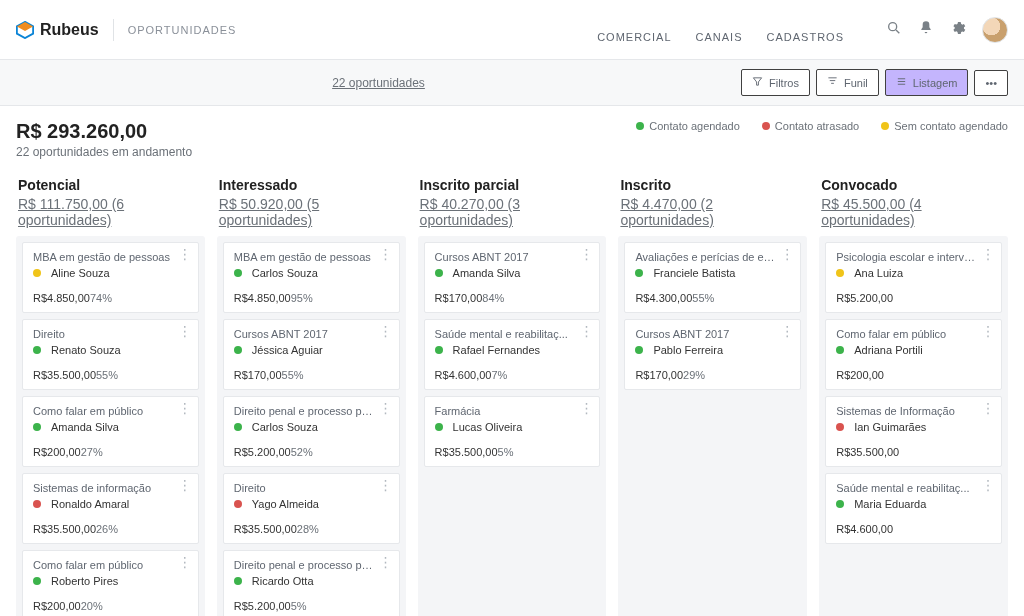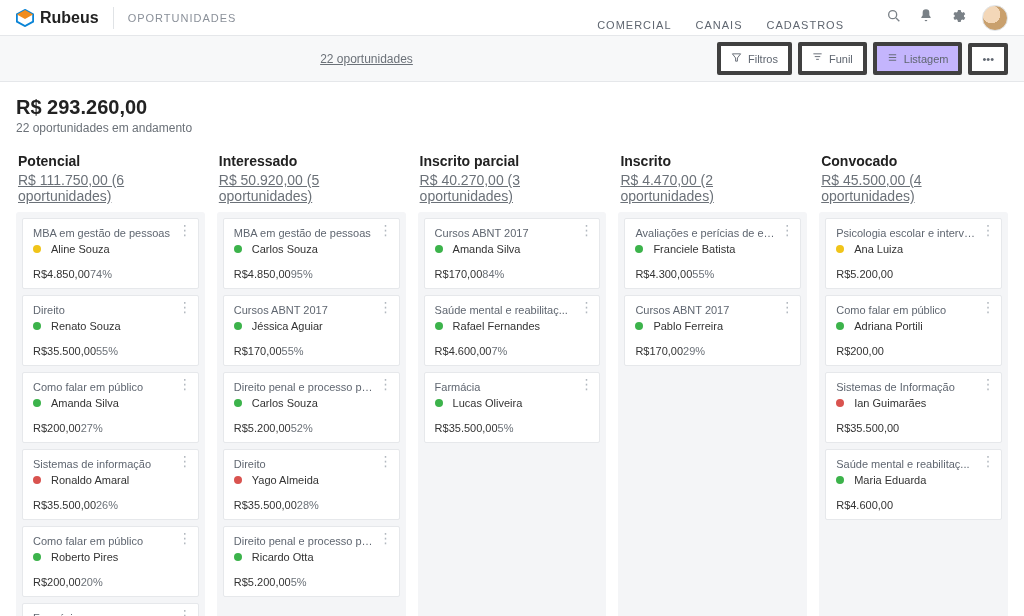--- a/index.html
+++ b/index.html
@@ -6,21 +6,21 @@
   body {
     font-family: -apple-system, BlinkMacSystemFont, "Segoe UI", Arial, sans-serif;
     background: #f5f6f7;
     color: #333;
     font-size: 12px;
   }
   .app { width: 1024px; height: 616px; background: #fff; overflow: hidden; display: flex; flex-direction: column; }
 
   
   .header {
-    display: flex; align-items: center; height: 36px; padding: 0 16px;
+    display: flex; align-items: center; height: 60px; padding: 0 16px;
     border-bottom: 1px solid #e5e7ea;
   }
   .logo { display: flex; align-items: center; gap: 6px; font-weight: 700; font-size: 16px; color: #222; }
   .logo-mark { width: 18px; height: 18px; display:inline-block; }
   .divider-v { width:1px; height:22px; background:#e0e3e6; margin: 0 14px; }
   .section-title { color:#8a9099; font-size:11px; letter-spacing:1px; }
   .nav { margin-left:auto; display:flex; align-items:flex-end; gap:24px; }
   .nav a { color:#5f6670; font-size:11px; letter-spacing:1px; text-decoration:none; }
   .icons { display:flex; align-items:center; gap:16px; margin-left:18px; color:#7a8187; }
   .avatar { width:26px; height:26px; border-radius:50%; background: radial-gradient(circle at 35% 35%, #f3d7b8 0 40%, #c9a06d 41% 100%); border:1px solid #e0e3e6; }
@@ -30,21 +30,21 @@
     display:flex; align-items:center; height:46px; padding:0 16px;
     background:#f7f8f9; border-bottom:1px solid #e5e7ea;
   }
   .btn-primary {
     background:#0a84d6; color:#fff; border:none; border-radius:2px;
     padding:8px 14px; font-size:12px; cursor:pointer;
   }
   .toolbar-center { flex:1; text-align:center; color:#6b7178; font-size:12px;text-decoration:underline; }
   .toolbar-right { display:flex; align-items:center; gap:6px; }
   .btn-light {
-    background:#fff; border:4px solid #404040; color:#5f6670; border-radius:2px;
+    background:#fff; border:1px solid #404040; color:#5f6670; border-radius:2px;
     padding:6px 10px; font-size:11px; cursor:pointer; display:flex; align-items:center; gap:6px;
   }
   .btn-active { background:#c4b5fd; }
 
   
   .summary { display:flex; align-items:flex-start; padding:14px 16px 10px; }
   .summary-left { }
   .summary-total { font-size:20px; font-weight:700; color:#222; }
   .summary-sub { font-size:12px; color:#6b7178; margin-top:2px; }
   .legend { margin-left:auto; display:flex; gap:22px; align-items:center; color:#6b7178; font-size:11px;}
@@ -133,20 +133,25 @@
       </button>
       <button class="btn-light">•••</button>
     </div>
   </div>
 
   <div class="summary">
     <div class="summary-left">
       <div class="summary-total">R$ 293.260,00</div>
       <div class="summary-sub">22 oportunidades em andamento</div>
     </div>
+    <div class="legend">
+      <span><span class="dot green"></span><span>Contato agendado</span></span>
+      <span><span class="dot red"></span><span>Contato atrasado</span></span>
+      <span><span class="dot yellow"></span><span>Sem contato agendado</span></span>
+    </div>
   </div>
 
   <div class="board" id="board">
       <div class="col">
         <div class="col-header">
           <div class="col-title">Potencial</div>
           <div class="col-sub">R$ 111.750,00 (6 oportunidades)</div>
         </div>
         <div class="col-body">
           <div class="card">

